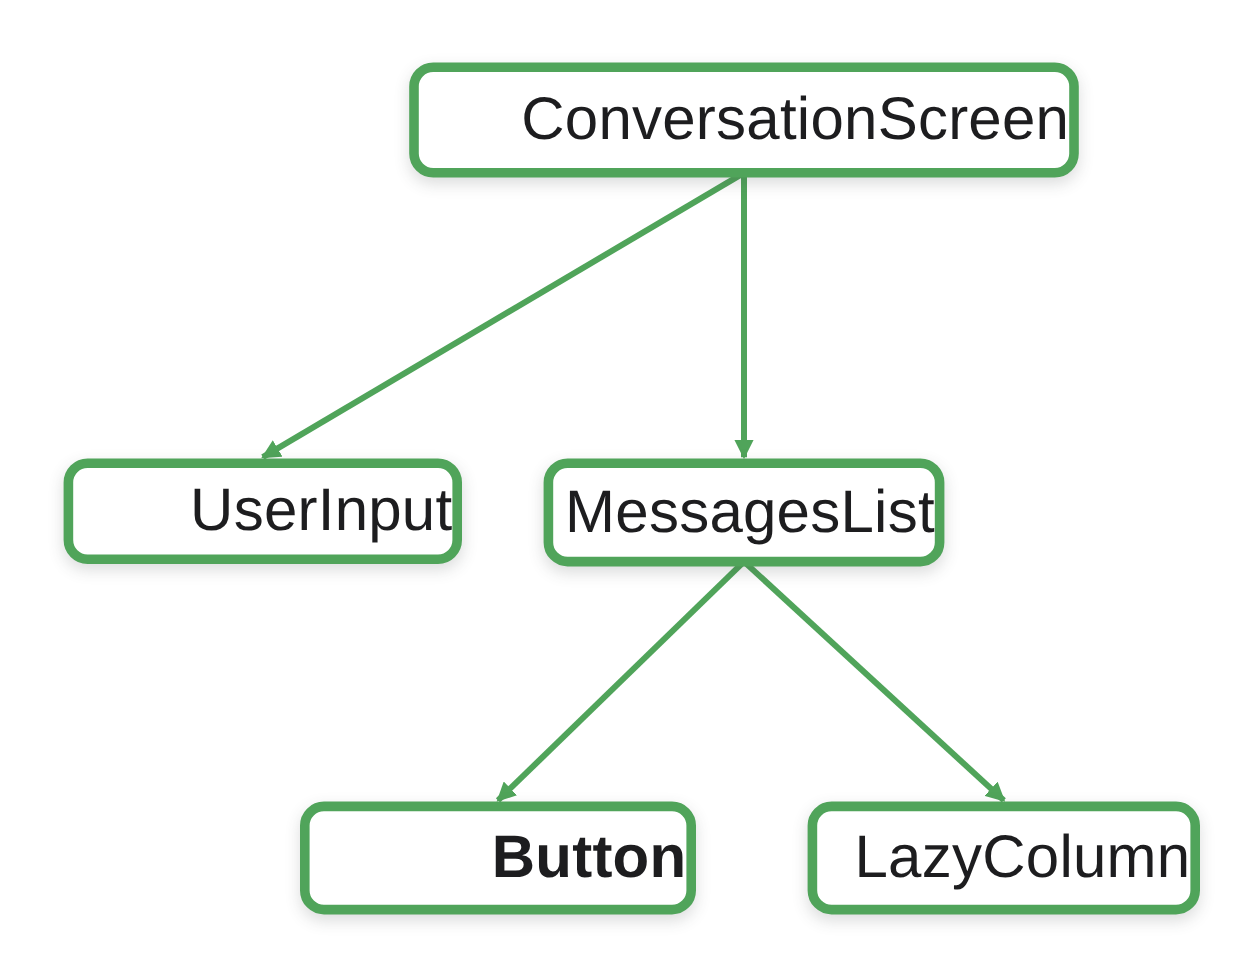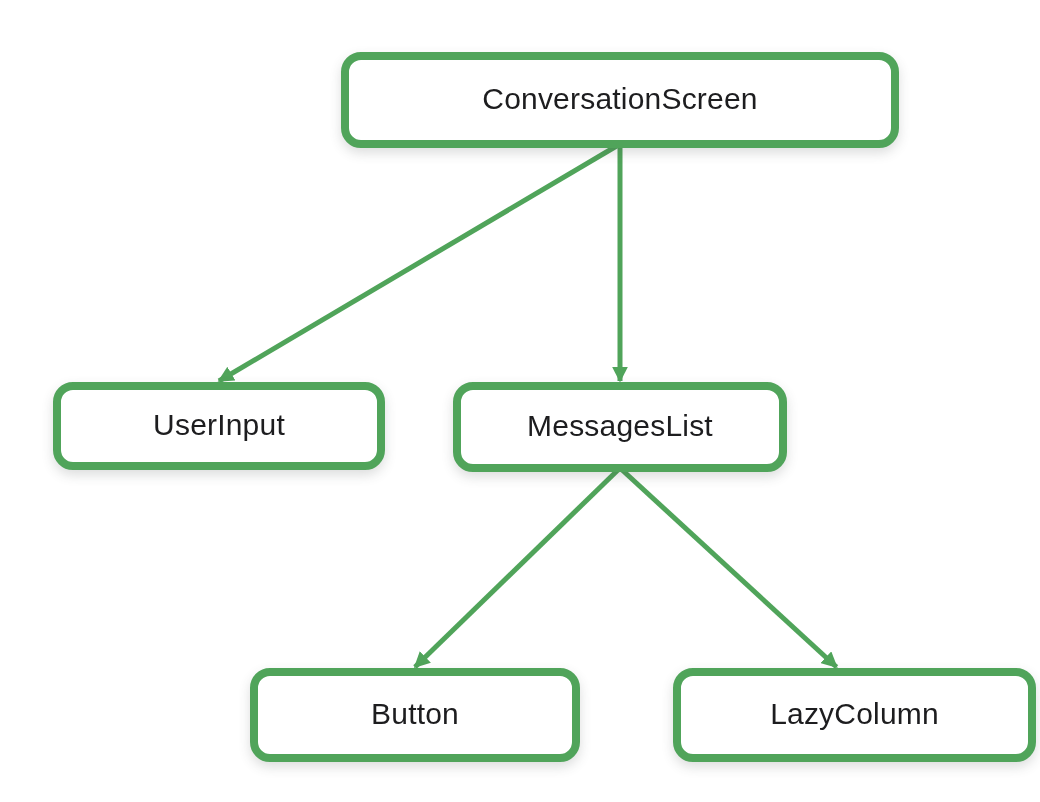--- a/index.html
+++ b/index.html
@@ -21,37 +21,37 @@
     top: 0;
   }
   .node {
     position: absolute;
     box-sizing: border-box;
     background: #ffffff;
     border: 8px solid var(--green, #50A45A);
     border-radius: 20px;
     display: flex;
     align-items: center;
-    justify-content: center;
+    justify-content: flex-end;
     box-shadow: 0 5px 12px rgba(60, 64, 67, 0.18);
-    font-size: 30px;
+    font-size: 50px;
     font-weight: 400;
     color: var(--text, #1d1d1f);
     letter-spacing: 0.2px;
     white-space: nowrap;
   }
   .node-label {
     transform: translateY(-1px);
   }
   
   #n-conversation-screen { left: 341px; top: 52px;  width: 558px; height: 96px; }
   #n-user-input          { left: 53px;  top: 382px; width: 332px; height: 88px; }
   #n-messages-list       { left: 453px; top: 382px; width: 334px; height: 90px; }
-  #n-button              { left: 250px; top: 668px; width: 330px; height: 94px; }
-  #n-lazy-column         { left: 673px; top: 668px; width: 363px; height: 94px; }
+  #n-button              { left: 250px; top: 668px; width: 330px; height: 94px; font-weight: bold; }
+  #n-lazy-column         { left: 673px; top: 668px; width: 327px; height: 94px; }
 </style>
 </head>
 <body>
 
 <div class="stage" id="stage" style="--green: #50A45A; --text: #1d1d1f; background: rgb(255, 255, 255);">
 
   <svg class="edges-layer" id="edges-layer" width="1040" height="802" xmlns="http://www.w3.org/2000/svg">
     <defs>
       <marker id="arrowhead" markerUnits="userSpaceOnUse" viewBox="0 0 10 10" markerWidth="16" markerHeight="16" refX="9" refY="5" orient="auto">
         <path d="M 0 0 L 10 5 L 0 10 z" fill="#50A45A"></path>

